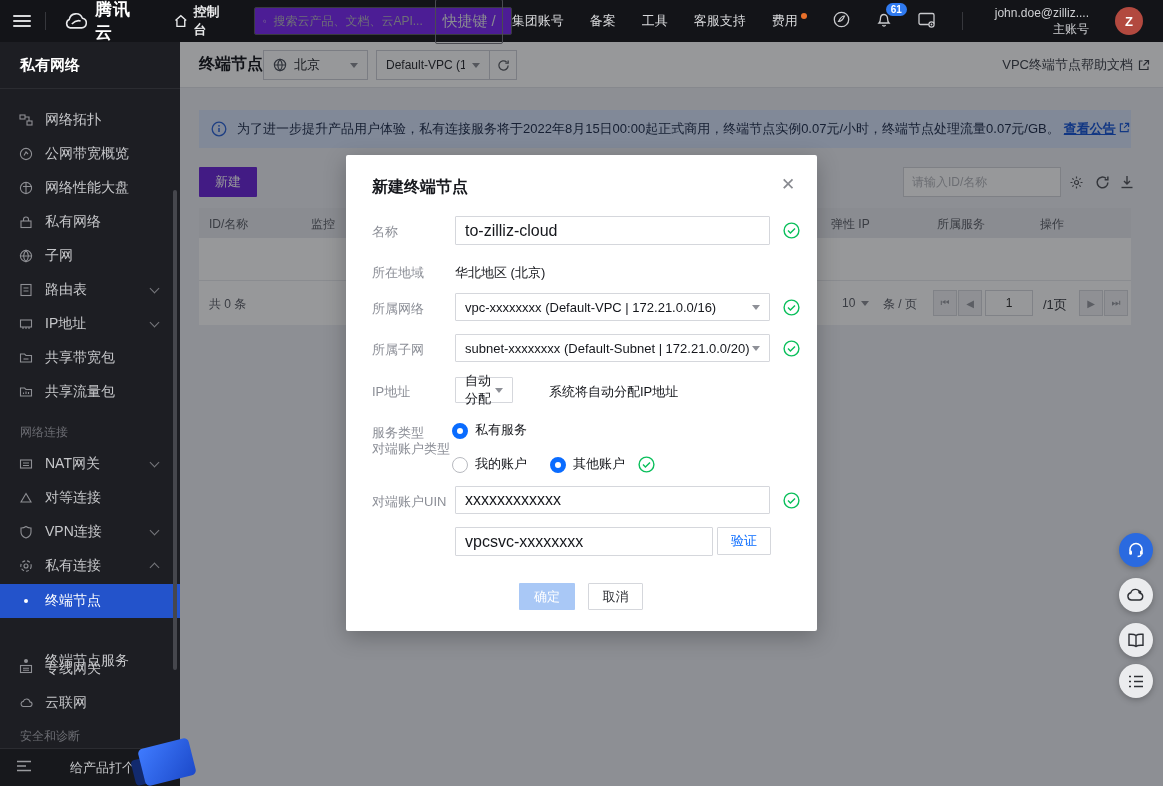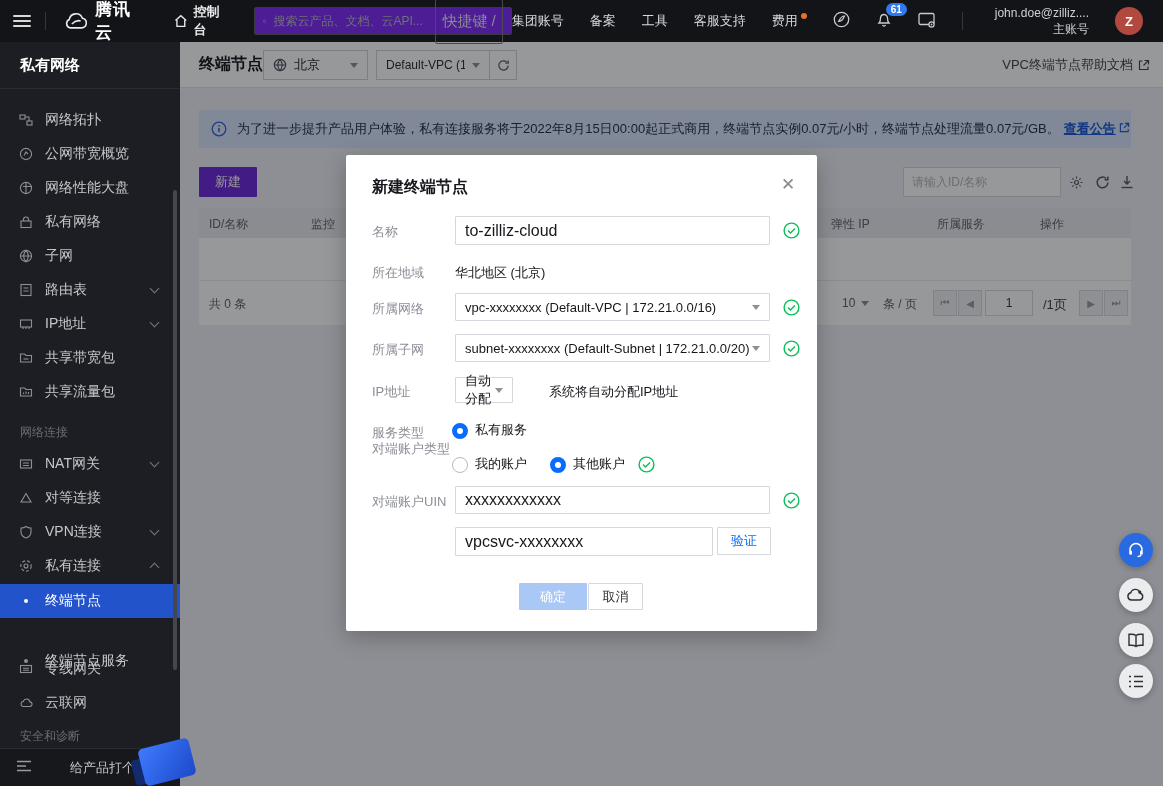--- a/index.html
+++ b/index.html
@@ -106,21 +106,21 @@
     font-size:16px; color:#15171c; padding:0 9px; outline:none; font-family:"Liberation Sans","DejaVu Sans",sans-serif;}
   .fld-select { position:absolute; left:109px; width:315px; height:28px; border:1px solid #d5d7dc; border-radius:1px;
     display:flex; align-items:center; padding:0 9px; font-size:13px; color:#15171c; cursor:pointer; background:#fff;}
   .okmark { position:absolute; left:437px; width:17px; height:17px; }
   .fld-text { position:absolute; left:109px; font-size:13px; color:#15171c; }
   .radio { width:16px; height:16px; border-radius:50%; border:1px solid #b8bac0; background:#fff; display:inline-block; }
   .radio.on { border:5px solid #0a6cff; }
   .radio-row { position:absolute; left:109px; display:flex; align-items:flex-end; font-size:13px; color:#15171c; }
   #btn-verify { position:absolute; left:371px; width:54px; height:28px; background:#fff; border:1px solid #d5d7dc;
     color:#0a6cff; font-size:13px; cursor:pointer; border-radius:1px;}
-  #btn-ok { position:absolute; left:173px; top:428px; width:68px; height:27px; background:#a9c8f6; color:#fff;
+  #btn-ok { position:absolute; left:173px; top:428px; width:56px; height:27px; background:#a9c8f6; color:#fff;
     border:none; font-size:13px; border-radius:1px;}
   #btn-cancel { position:absolute; left:242px; top:428px; width:55px; height:27px; background:#fff; color:#2c2e33;
     border:1px solid #d5d7dc; font-size:13px; cursor:pointer; border-radius:1px;}
 
   
   .float-btn { position:absolute; left:1119px; width:34px; height:34px; border-radius:50%; z-index:70;
     display:flex; align-items:center; justify-content:center; box-shadow:0 2px 6px rgba(0,0,0,.25); cursor:pointer;}
   .float-btn.blue { background:#2a6ae0; color:#fff; }
   .float-btn.gray { background:#ebecee; color:#2e3035; }
   #promo { position:absolute; left:133px; top:739px; width:66px; height:44px; z-index:65; pointer-events:none;}

